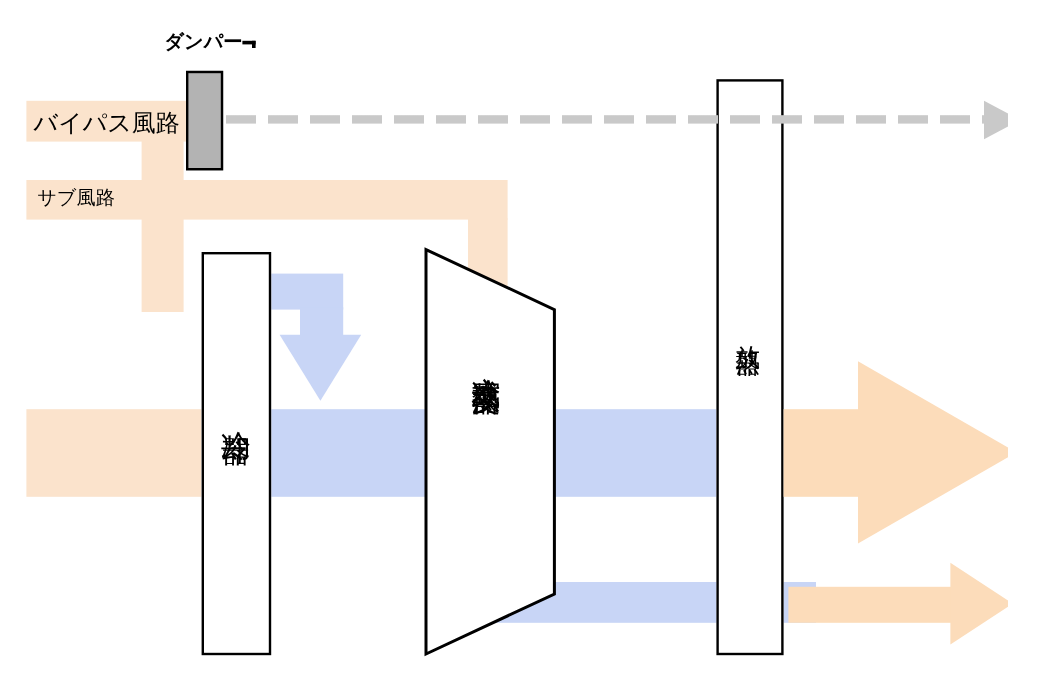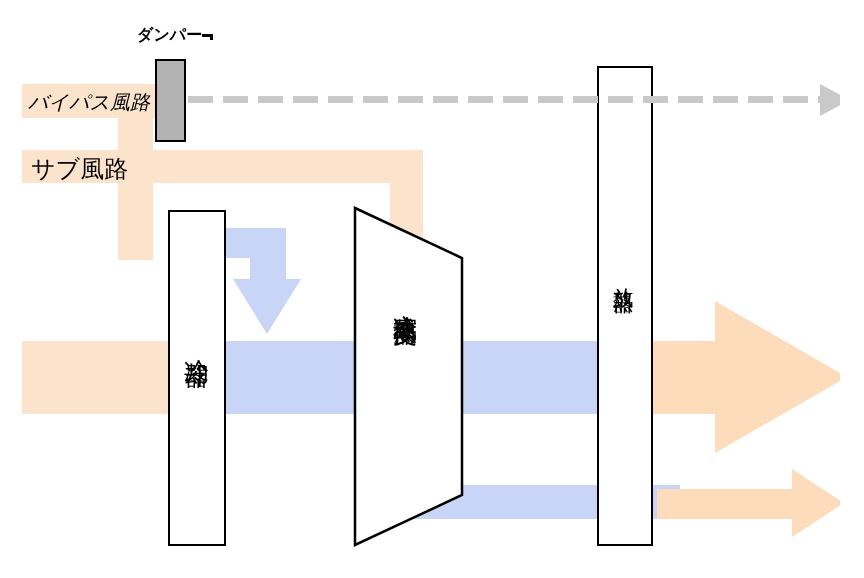--- a/index.html
+++ b/index.html
@@ -70,22 +70,22 @@
   .sub-out-shaft{left:657px;top:489px;width:136px;height:30px;}
   .sub-out-head{
     left:792px;top:469px;width:0;height:0;background:none;
     border-top:34px solid transparent;border-bottom:34px solid transparent;
     border-left:52px solid var(--arrow-orange);
   }
 
   
   .lbl{white-space:nowrap;line-height:1;color:#000;}
   .lbl-damper{left:137px;top:27px;font-size:16px;font-weight:700;}
-  .lbl-bypass{left:28px;top:92px;font-size:20px;font-weight:500;font-style:italic;}
-  .lbl-sub{left:31px;top:157px;font-size:24px;font-weight:500;}
+  .lbl-bypass{left:28px;top:92px;font-size:20px;font-weight:500;}
+  .lbl-sub{left:31px;top:157px;font-size:16px;font-weight:500;}
   .lbl-main{left:28px;top:365px;font-size:20px;font-weight:500;}
   .vtext{writing-mode:vertical-rl;text-orientation:upright;white-space:nowrap;font-weight:500;}
   .lbl-cooler{left:184px;top:339px;font-size:25px;letter-spacing:3px;}
   .lbl-hx{left:393px;top:295px;font-size:24px;letter-spacing:1.4px;}
   .lbl-radiator{left:612px;top:271px;font-size:21px;letter-spacing:3px;}
 
   .z1{z-index:1}.z2{z-index:2}.z3{z-index:3}.z4{z-index:4}.z5{z-index:5}
 </style>
 </head>
 <body>

